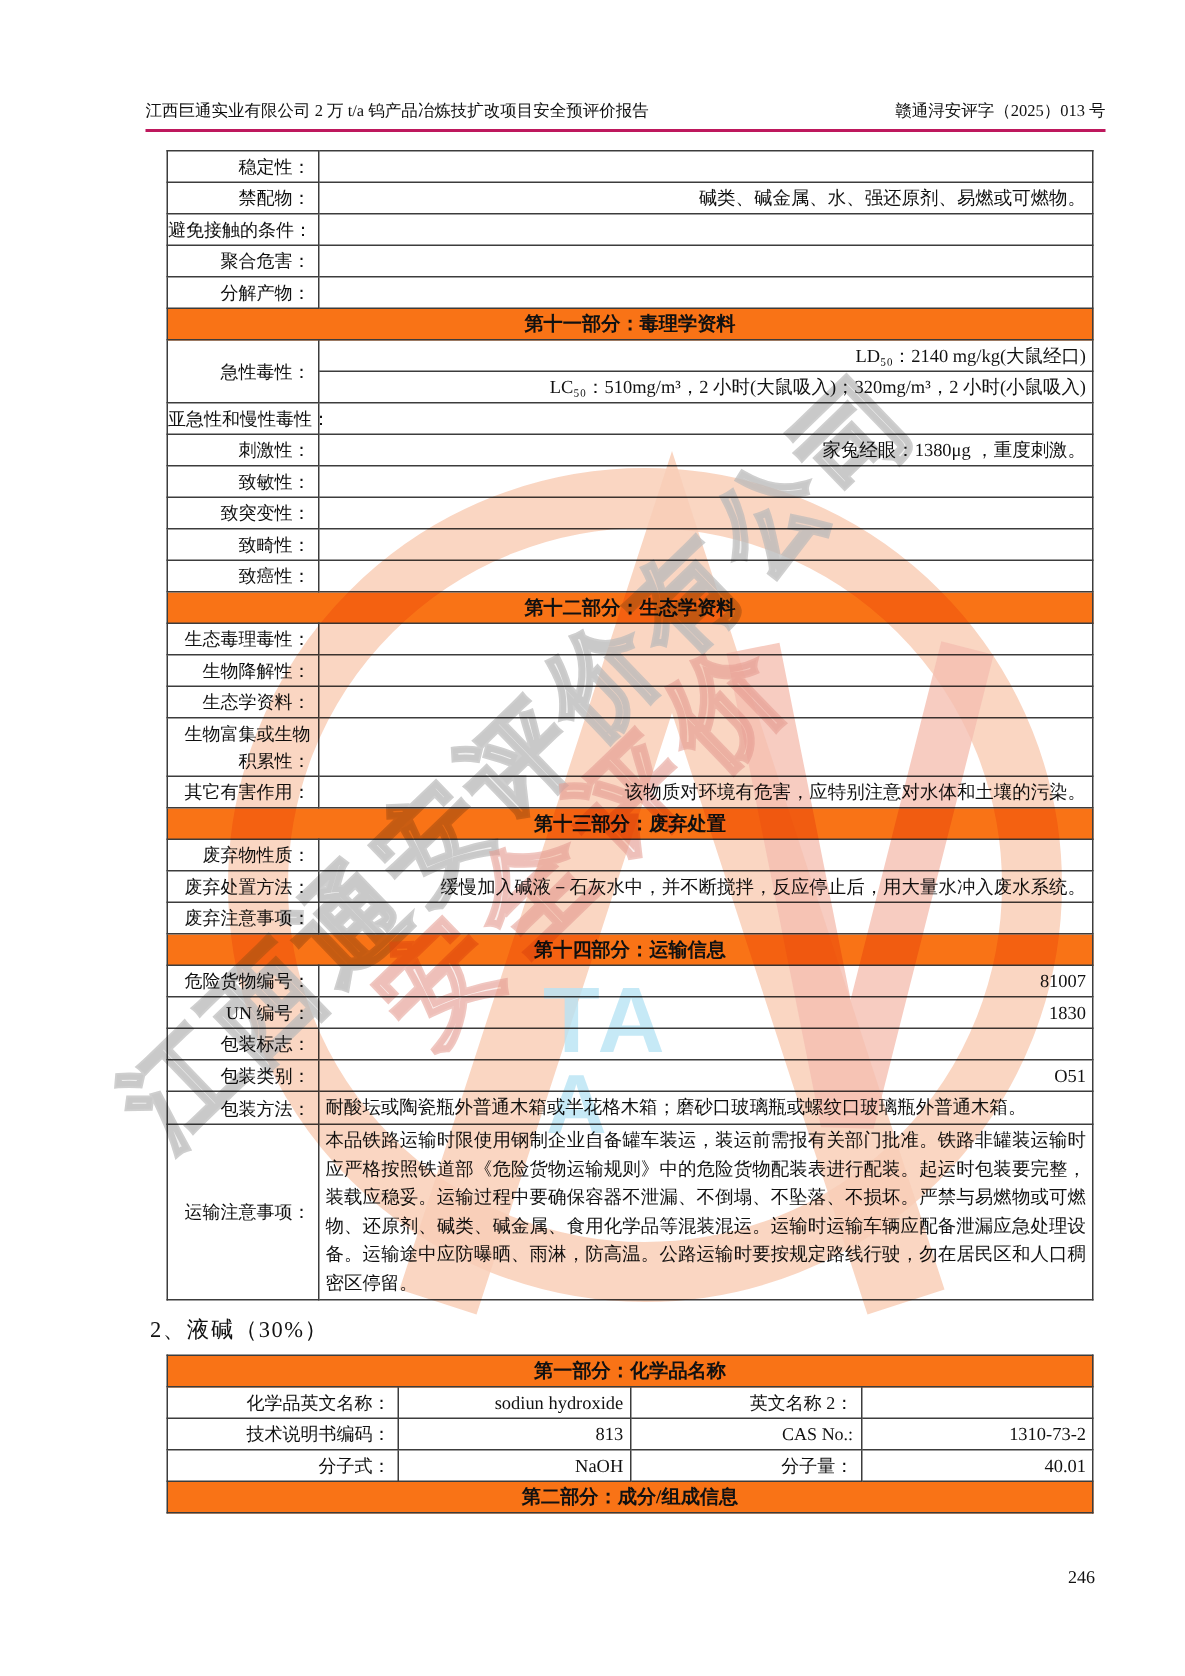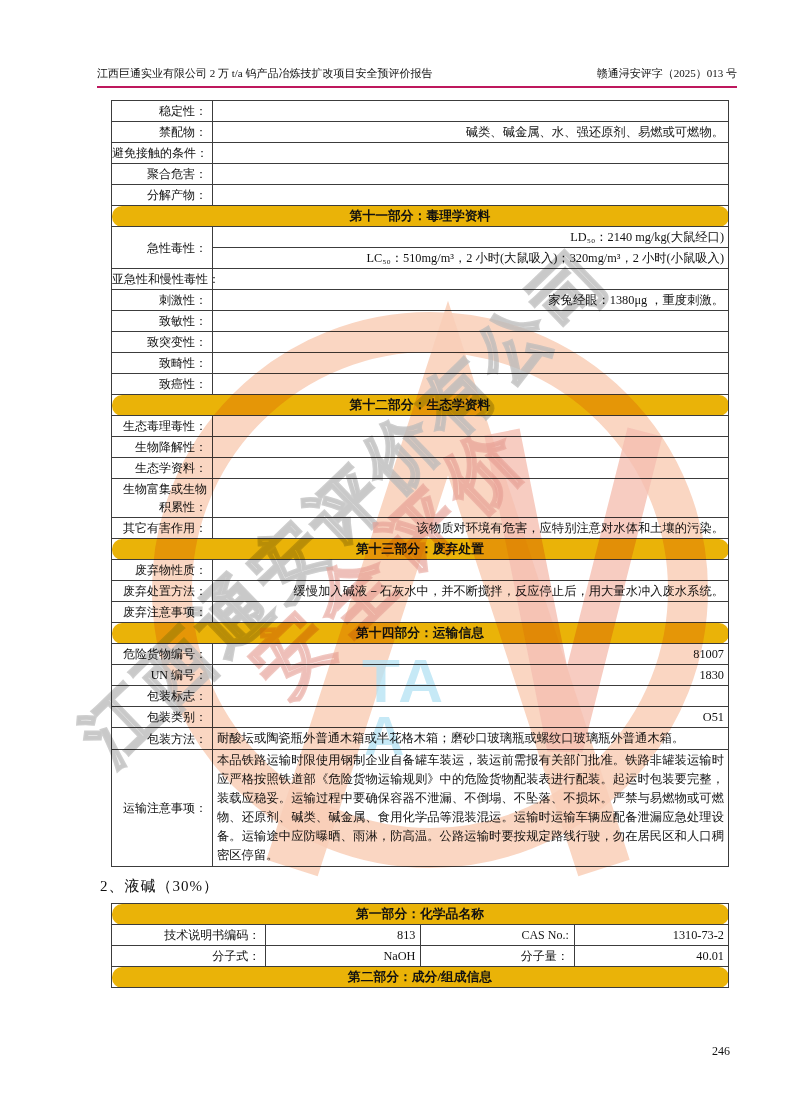--- a/index.html
+++ b/index.html
@@ -16,21 +16,21 @@
   
   table{border-collapse:collapse;table-layout:fixed;}
   .msds{position:absolute;left:111px;top:100px;width:618px;}
   td{border:1px solid #3c3c3c;font-size:12.3px;line-height:18px;height:18px;
      padding:1px 4px;vertical-align:middle;}
   td.lbl{width:95px;text-align:right;white-space:nowrap;font-size:12px;
          padding:1px 5px 1px 0;overflow:visible;}
   td.lbl.wrap{white-space:normal;}
   td.val{text-align:right;}
   td.val.just{text-align:justify;line-height:19px;}
-  td.sec{background:#eab308;text-align:center;font-weight:bold;font-size:12.8px;border-radius:10px;}
+  td.sec{background:#f97316;text-align:center;font-weight:bold;font-size:12.8px;}
 
   .chem2-heading{position:absolute;left:100px;top:877px;font-size:15px;letter-spacing:1px;}
   .chem2{position:absolute;left:111px;top:903px;width:618px;}
   .chem2 td.lbl{width:95px;}
   .chem2 td.v1{width:212px;}
   .chem2 td.lbl2{width:92px;text-align:right;white-space:nowrap;font-size:12px;padding:1px 5px 1px 0;}
 
   .page-number{position:absolute;left:60px;top:1044px;width:670px;text-align:right;font-size:12px;}
 
   
@@ -183,20 +183,26 @@
     </table>
 
   <div class="chem2-heading">2、液碱（30%）</div>
 
   <table class="chem2">
     <tbody>
         <tr>
           <td class="sec" colspan="4">第一部分：化学品名称</td>
         </tr>
     <tr>
+      <td class="lbl">化学品英文名称：</td>
+      <td class="val v1">sodiun hydroxide</td>
+      <td class="lbl2">英文名称 2：</td>
+      <td class="val"></td>
+    </tr>
+    <tr>
       <td class="lbl">技术说明书编码：</td>
       <td class="val v1">813</td>
       <td class="lbl2">CAS No.:</td>
       <td class="val">1310-73-2</td>
     </tr>
     <tr>
       <td class="lbl">分子式：</td>
       <td class="val v1">NaOH</td>
       <td class="lbl2">分子量：</td>
       <td class="val">40.01</td>

